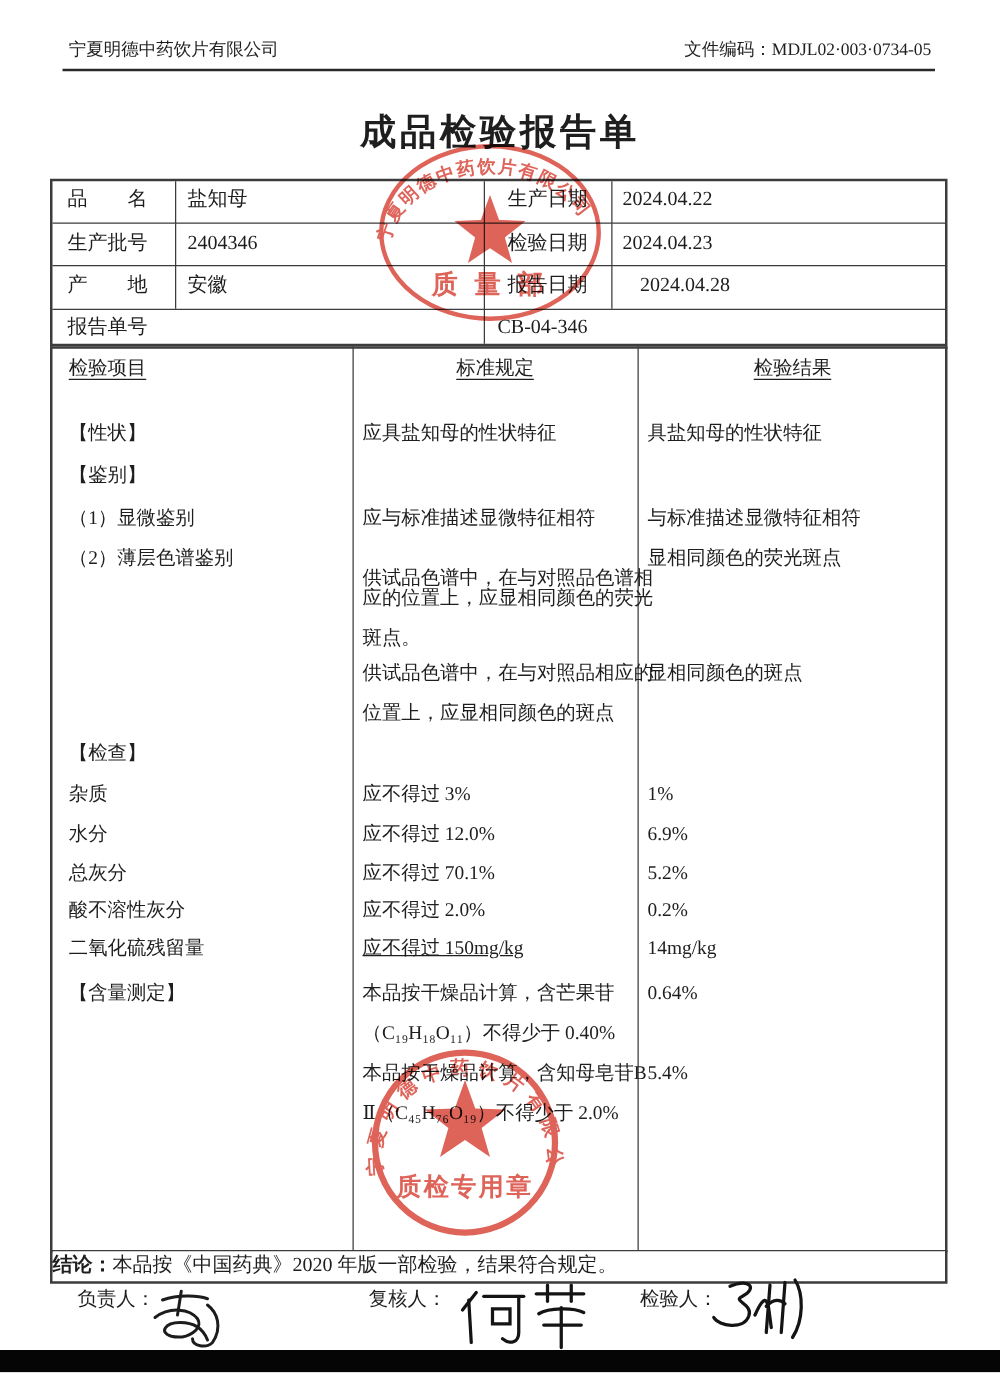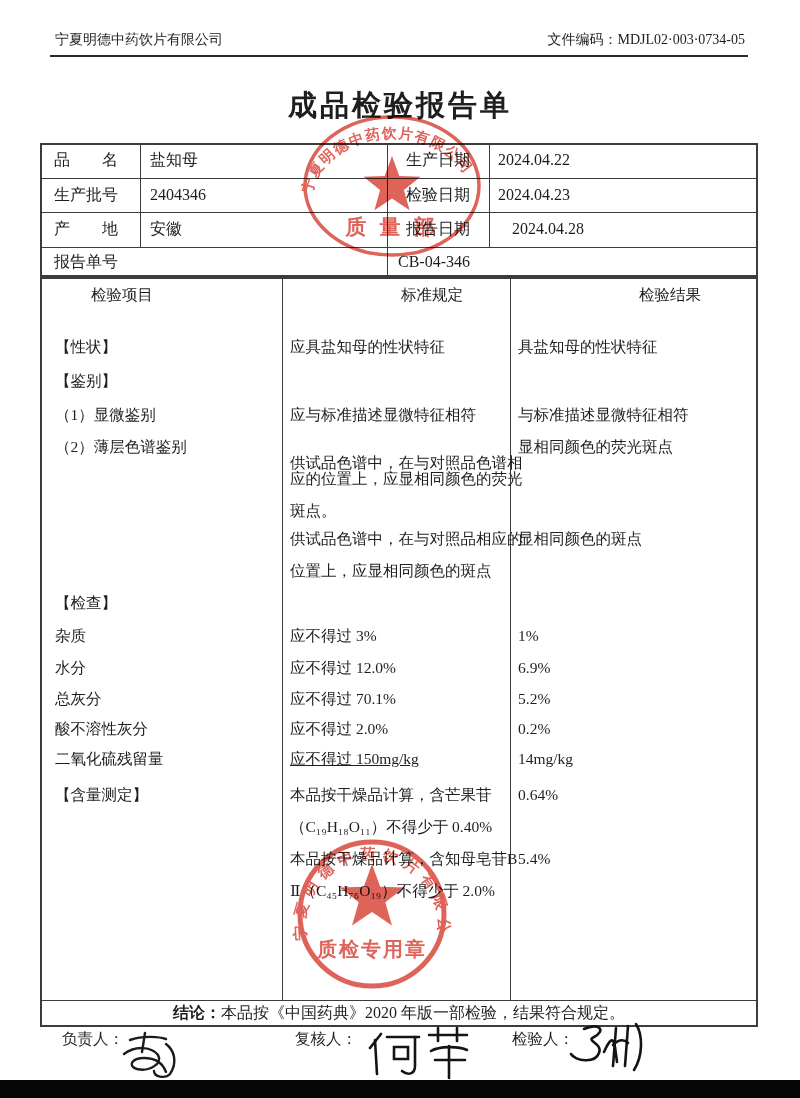--- a/index.html
+++ b/index.html
@@ -9,24 +9,24 @@
   .hdr{font-size:14px;top:31px;white-space:nowrap;}
   .rule{left:50px;top:55px;width:698px;height:2px;background:#2a2a2a;}
   .title{left:0;top:86px;width:800px;text-align:center;font-size:29px;font-weight:bold;letter-spacing:3px;}
   
   .box{border:2px solid #3c3c3c;box-sizing:border-box;}
   .vline{position:absolute;width:1px;background:#3c3c3c;}
   .hline{position:absolute;height:1px;background:#3c3c3c;}
   .cell{position:absolute;font-size:16px;white-space:nowrap;line-height:22px;}
   .just{display:flex;justify-content:space-between;}
   .ctr{text-align:center;}
-  .th{font-size:15.5px;text-underline-offset:4px;margin-left:36px;}
+  .th{font-size:15.5px;text-decoration:underline;text-underline-offset:4px;}
   .ln{position:absolute;font-size:15.5px;line-height:22px;white-space:nowrap;}
   .conclusion{left:40px;top:1000px;width:718px;height:27px;border:2px solid #3c3c3c;border-top-width:1px;
-              box-sizing:border-box;text-align:center;font-size:16px;line-height:24px;white-space:nowrap;}
+              box-sizing:border-box;text-align:left;font-size:16px;line-height:24px;white-space:nowrap;}
   .sig-label{font-size:15.5px;white-space:nowrap;}
   .stamp{mix-blend-mode:multiply;opacity:0.85;}
   .bottombar{left:0;top:1080px;width:800px;height:18px;background:#050505;}
 </style>
 </head>
 <body>
 
 <div class="page">
 
   <div class="abs hdr" style="left:55px;">宁夏明德中药饮片有限公司</div>

